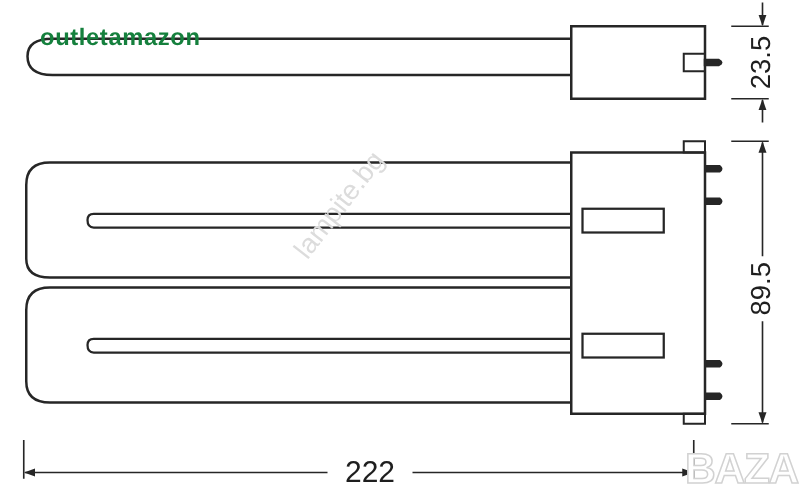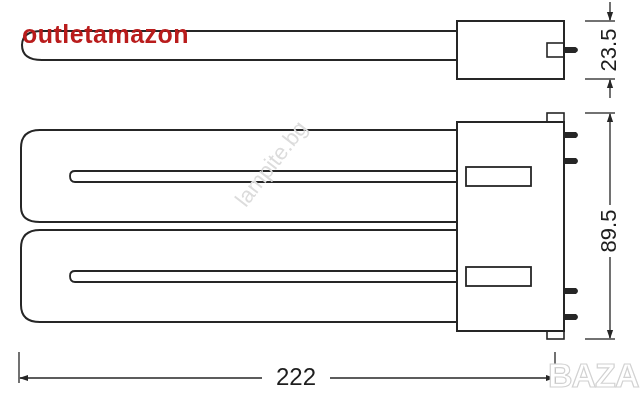--- a/index.html
+++ b/index.html
@@ -1,20 +1,20 @@
 <!DOCTYPE html>
 <html><head>
 <meta charset="utf-8">
 <style>
   html, body { margin: 0; padding: 0; background: #ffffff; }
   body { width: 640px; height: 403px; position: relative; overflow: hidden; font-family: "Liberation Sans", sans-serif; }
   svg { position: absolute; left: 0; top: 0; }
   .dimtext { font-family: "Liberation Sans", sans-serif; fill: #1e1e1e; }
   .wm { position: absolute; font-family: "Liberation Sans", sans-serif; color: #e6e6e6; pointer-events: none; }
-  .wm-top { left: 22px; top: 20px; font-size: 25px; font-weight: bold; letter-spacing: 0.5px; color: #b91c1c; }
+  .wm-top { left: 32px; top: 20px; font-size: 19px; font-weight: bold; letter-spacing: 0.5px; color: #15803d; }
   .wm-diag { left: 230px; top: 196px; font-size: 22px; color: #dcdcdc; transform: rotate(-52deg); transform-origin: left top; }
   .wm-bazar { left: 548px; top: 356px; font-size: 34px; font-weight: bold; color: #ffffff; -webkit-text-stroke: 1.2px #d2d2d2; letter-spacing: -1px; }
 </style>
 </head>
 <body>
 
 <svg width="640" height="403" viewBox="0 0 640 403">
   <defs>
     <marker id="arr" viewBox="0 0 10 10" refX="9" refY="5" markerWidth="7" markerHeight="7" orient="auto-start-reverse">
       <path d="M0,1.5 L10,5 L0,8.5 z" fill="#262626"></path>

